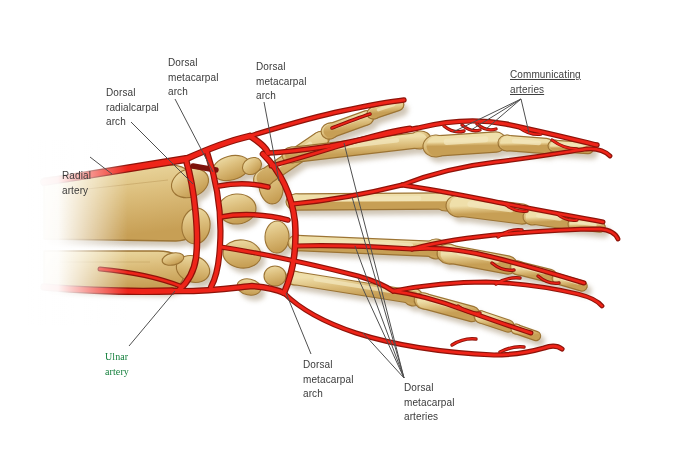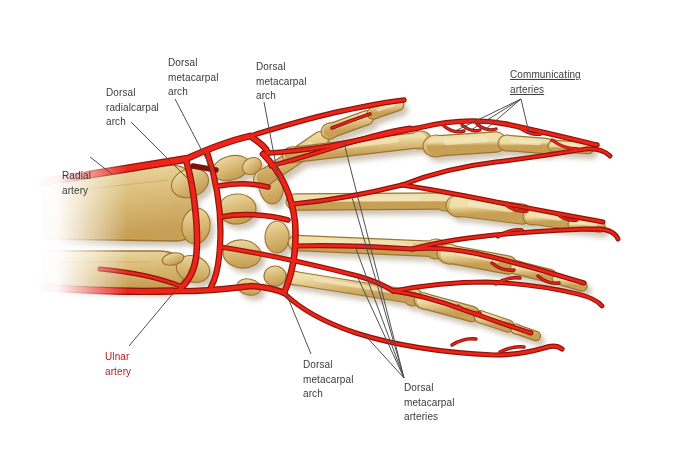--- a/index.html
+++ b/index.html
@@ -299,21 +299,21 @@
       </div>
       <div class="fig-label" style="left: 256px; top: 60px; color: rgb(58, 58, 58);">
         <div>Dorsal</div>
         <div>metacarpal</div>
         <div>arch</div>
       </div>
       <div class="fig-label" style="left: 510px; top: 68px; color: #404040; text-decoration: underline;">
         <div>Communicating</div>
         <div>arteries</div>
       </div>
-      <div class="fig-label" style="left: 105px; top: 350px; color: #b91c1c;">
+      <div class="fig-label" style="left: 105px; top: 350px; color: #15803d; font-family: Liberation Serif, serif;">
         <div>Ulnar</div>
         <div>artery</div>
       </div>
       <div class="fig-label" style="left: 303px; top: 358px; color: rgb(58, 58, 58);">
         <div>Dorsal</div>
         <div>metacarpal</div>
         <div>arch</div>
       </div>
       <div class="fig-label" style="left: 404px; top: 381px; color: rgb(58, 58, 58);">
         <div>Dorsal</div>

